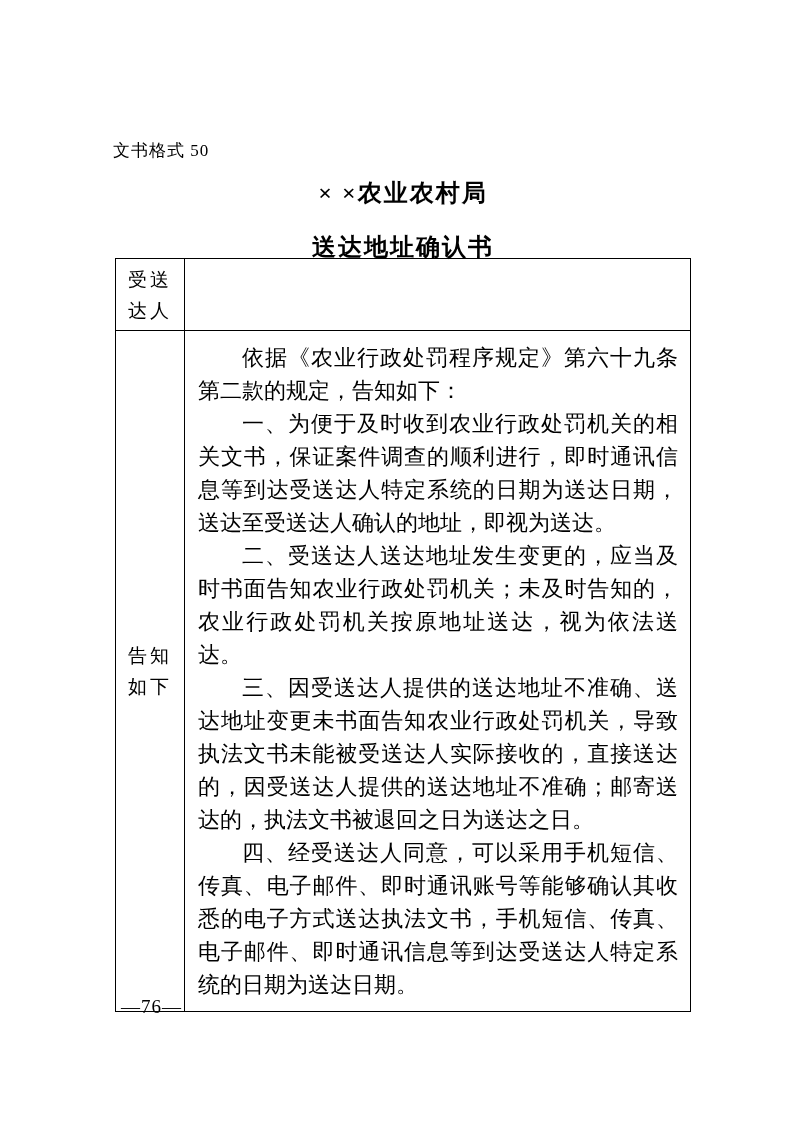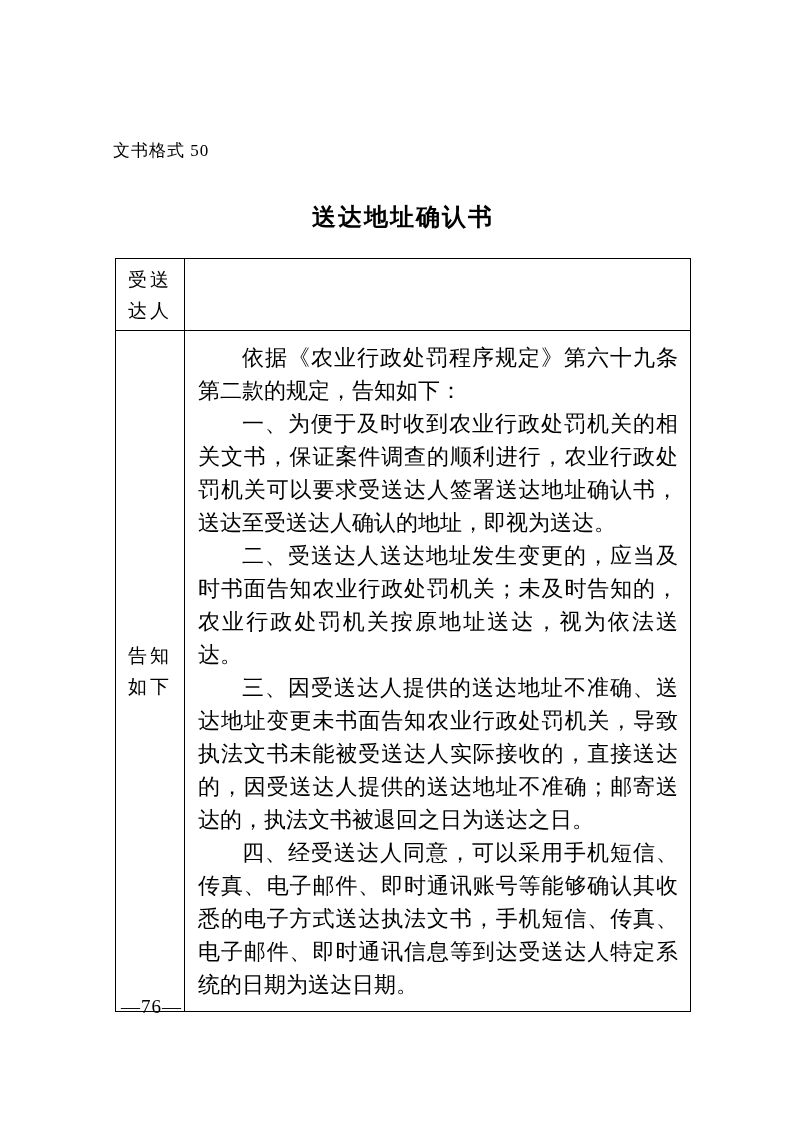--- a/index.html
+++ b/index.html
@@ -96,34 +96,35 @@
   }
 </style>
 </head>
 <body>
 
 <div class="page">
 
   <div class="format-label">文书格式 50</div>
 
   <div class="title-block">
+    <div class="org-title">× ×农业农村局</div>
     <div class="doc-title">送达地址确认书</div>
   </div>
 
   <table class="form-table">
     <tbody>
       <tr class="recipient-row">
         <td class="label-cell">受送达人</td>
         <td class="value-cell"></td>
       </tr>
       <tr>
         <td class="label-cell">告知如下</td>
         <td class="notice-cell">
           <p>依据《农业行政处罚程序规定》第六十九条第二款的规定，告知如下：</p>
-          <p>一、为便于及时收到农业行政处罚机关的相关文书，保证案件调查的顺利进行，农业行政处罚机关可以要求受送达人签署送达地址确认书，送达至受送达人确认的地址，即视为送达。</p>
+          <p>一、为便于及时收到农业行政处罚机关的相关文书，保证案件调查的顺利进行，即时通讯信息等到达受送达人特定系统的日期为送达日期，送达至受送达人确认的地址，即视为送达。</p>
           <p>二、受送达人送达地址发生变更的，应当及时书面告知农业行政处罚机关；未及时告知的，农业行政处罚机关按原地址送达，视为依法送达。</p>
           <p>三、因受送达人提供的送达地址不准确、送达地址变更未书面告知农业行政处罚机关，导致执法文书未能被受送达人实际接收的，直接送达的，因受送达人提供的送达地址不准确；邮寄送达的，执法文书被退回之日为送达之日。</p>
           <p>四、经受送达人同意，可以采用手机短信、传真、电子邮件、即时通讯账号等能够确认其收悉的电子方式送达执法文书，手机短信、传真、电子邮件、即时通讯信息等到达受送达人特定系统的日期为送达日期。</p>
         </td>
       </tr>
     </tbody>
   </table>
 
   <div class="page-number">—76—</div>
 

